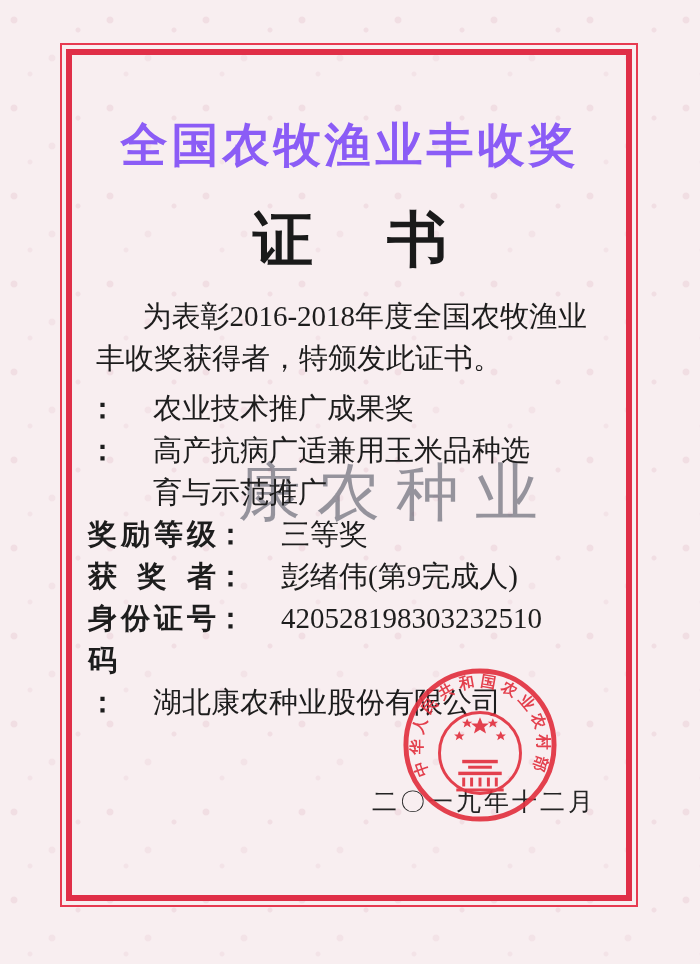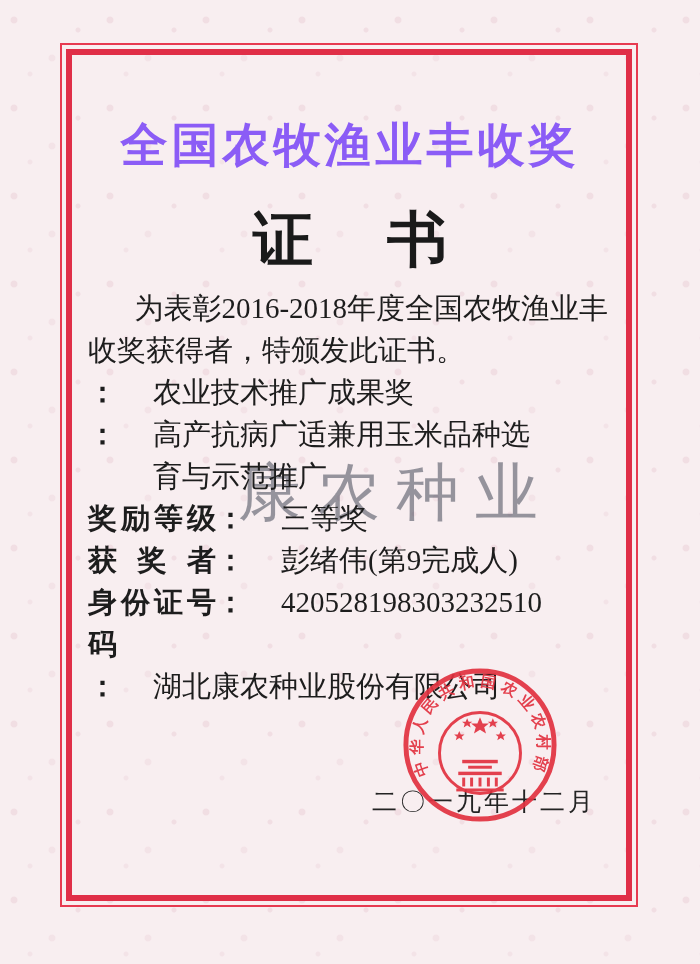--- a/index.html
+++ b/index.html
@@ -45,21 +45,21 @@
   .watermark{
     position:absolute;left:238px;top:450px;z-index:1;
     font-family:"Liberation Sans","DejaVu Sans",sans-serif;
     font-size:63px;letter-spacing:16px;white-space:nowrap;
     color:#0f172a;opacity:.42;
   }
   .body{
     position:absolute;left:88px;top:287px;width:534px;z-index:2;
     font-size:29px;line-height:42px;
   }
-  .intro{margin:0;text-indent:1.6em;}
+  .intro{margin:8px;text-indent:1.6em;}
   .field{display:flex;align-items:flex-start;}
   .flabel{
     flex:0 0 128px;width:128px;
     text-align:justify;text-align-last:justify;
     font-weight:600;
   }
   .fcolon{flex:0 0 auto;font-weight:600;}
   .fvalue{width:398px;margin-left:36px;}
   .seal{
     position:absolute;left:399px;top:664px;width:162px;height:162px;

